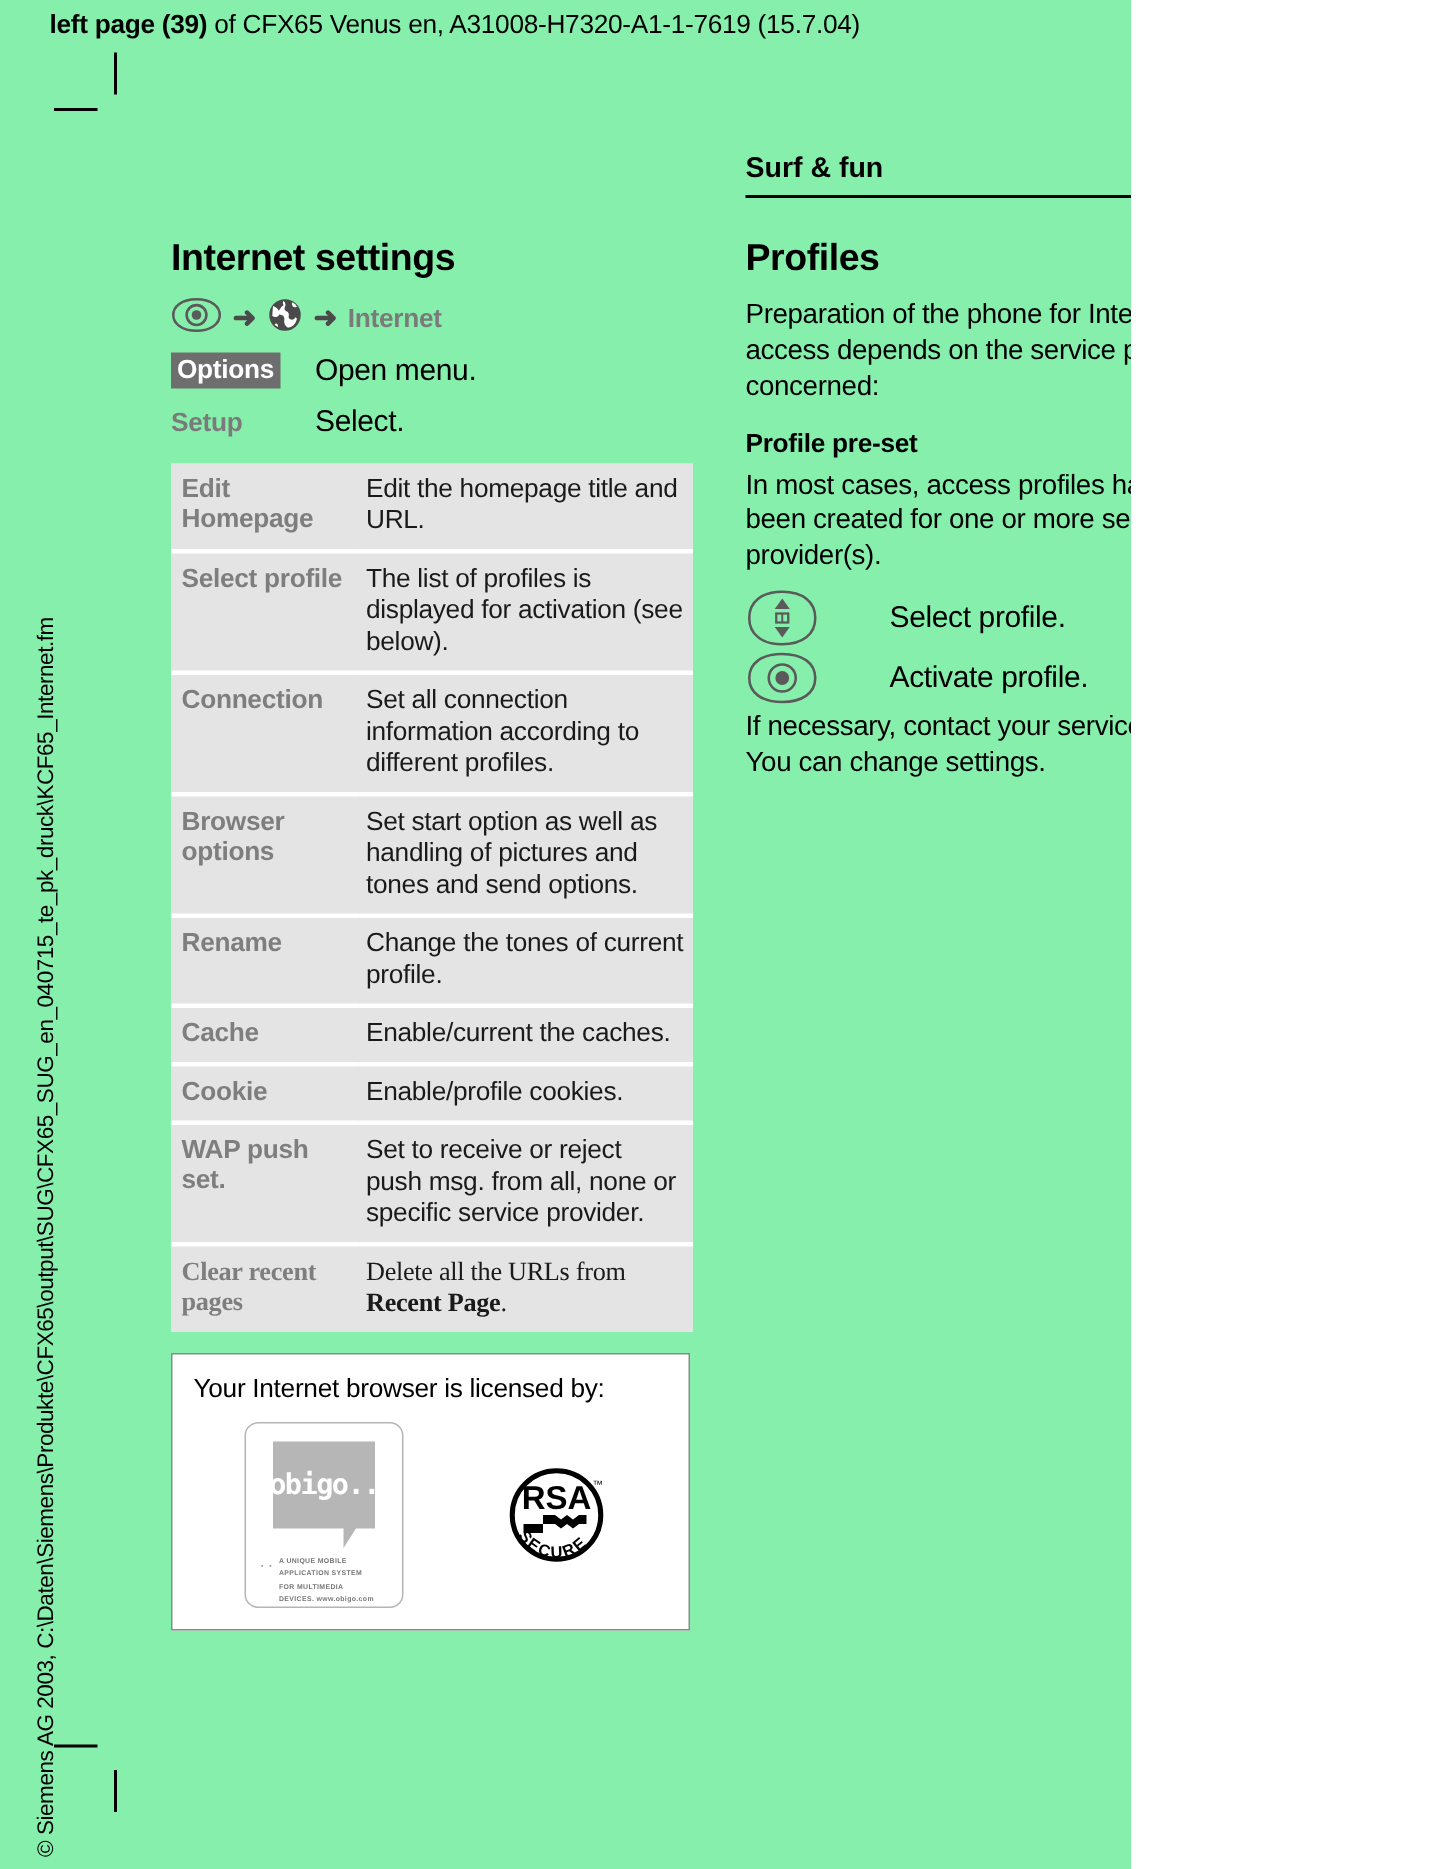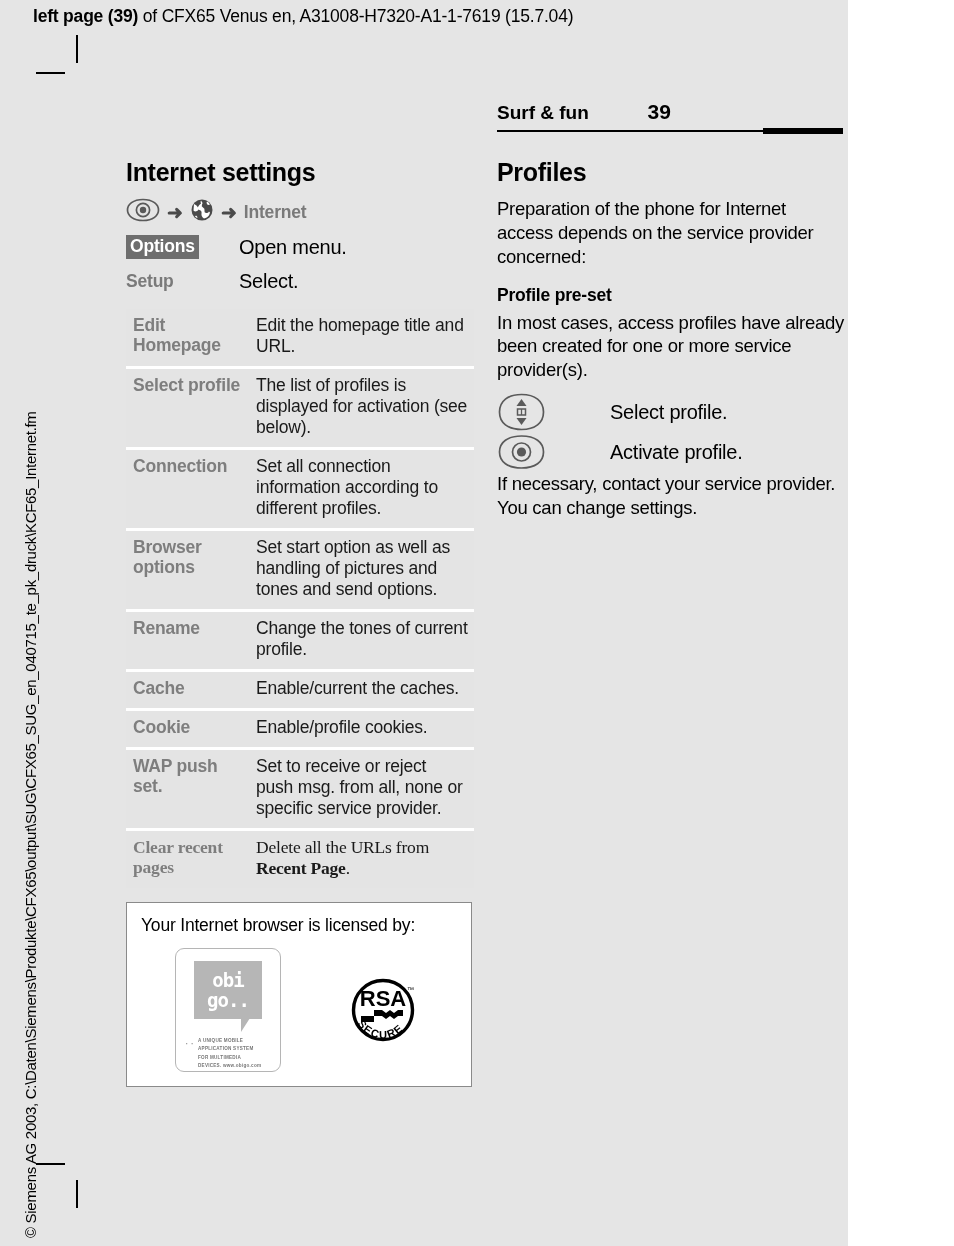--- a/index.html
+++ b/index.html
@@ -6,24 +6,24 @@
     margin: 0;
     padding: 0;
     background: #ffffff;
   }
   body {
     font-family: "Liberation Sans", sans-serif;
     color: #000000;
   }
   #page {
     position: relative;
-    width: 848px;
+    width: 754px;
     height: 1246px;
     overflow: hidden;
-    background: #e5e5e5;
+    background: #86efac;
   }
 
   
   .running-head {
     position: absolute;
     left: 33px;
     top: 6px;
     font-size: 17.5px;
     letter-spacing: -0.2px;
     white-space: nowrap;
@@ -60,21 +60,21 @@
   
   .page-header {
     position: absolute;
     left: 497px;
     top: 100px;
     width: 346px;
   }
   .page-header .ph-row {
     display: flex;
     align-items: baseline;
-    justify-content: flex-start;
+    justify-content: space-between;
     font-weight: bold;
     font-size: 19px;
     padding-bottom: 4px;
   }
   .page-header .ph-chapter {
     margin-right: 52px;
   }
   .page-header .ph-num {
     font-size: 21px;
     width: 30px;
@@ -95,21 +95,21 @@
     height: 6px;
     background: #000;
   }
 
   
   .col {
     position: absolute;
     top: 158px;
     width: 348px;
   }
-  .col-left  { left: 114px; margin-left: 12px; }
+  .col-left  { left: 114px; }
   .col-right { left: 497px; }
 
   h1.sec-title {
     font-size: 25px;
     font-weight: bold;
     margin: 0 0 10px 0;
     letter-spacing: -0.3px;
   }
   h2.sub-title {
     font-size: 17.5px;
@@ -143,21 +143,20 @@
     font-weight: bold;
     color: #7a7a7a;
     letter-spacing: -0.2px;
   }
 
   .key-line {
     display: flex;
     align-items: center;
     margin: 0 0 2px 0;
     min-height: 32px;
-    gap: 17px;
   }
   .key-line .key-slot {
     width: 96px;
     flex: 0 0 96px;
     display: flex;
     align-items: center;
   }
   .key-line .key-txt {
     font-size: 20px;
     letter-spacing: -0.25px;
@@ -239,21 +238,20 @@
     position: relative;
     background: #fff;
   }
   .obigo-bubble {
     width: 68px;
     height: 58px;
     background: #b6b6b6;
     margin: 3px auto 0 auto;
     position: relative;
     display: flex;
-    flex-direction: column;
     align-items: center;
     justify-content: center;
     line-height: 1;
   }
   .obigo-bubble:after {
     content: "";
     position: absolute;
     right: 12px;
     bottom: -13px;
     width: 0; height: 0;

